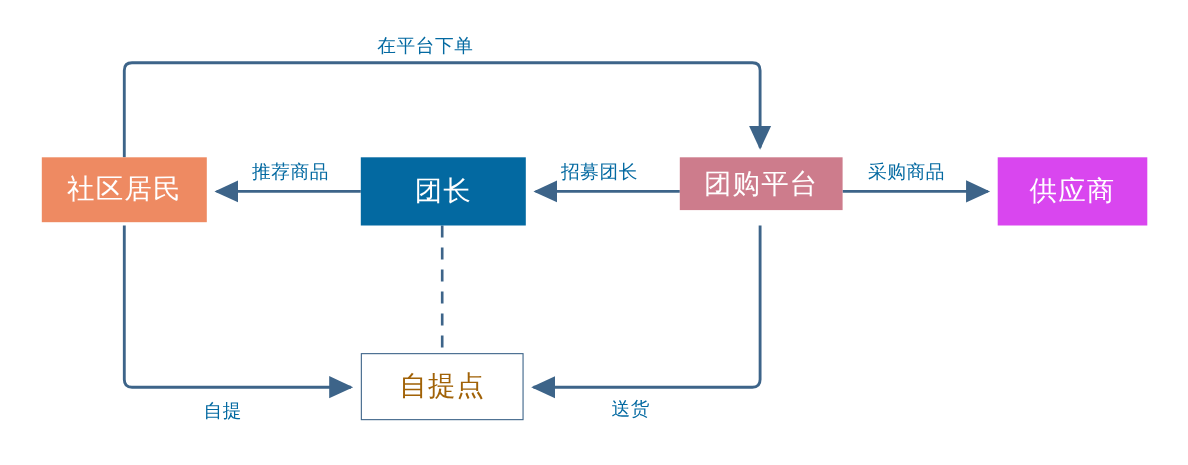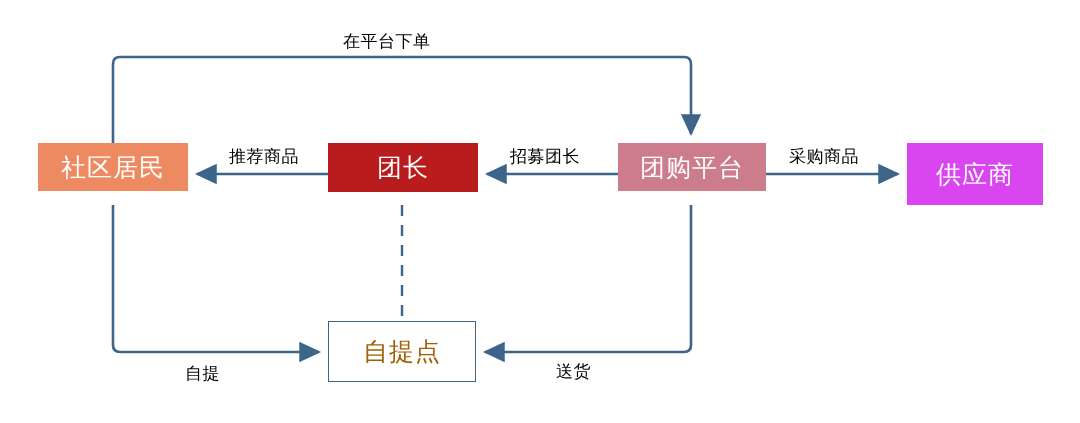--- a/index.html
+++ b/index.html
@@ -36,21 +36,21 @@
     line-height: 1;
     user-select: none;
   }
   .node-box.outline {
     background: #ffffff;
     color: #a16207;
     border: 1.4px solid #3d6489;
   }
   .edge-label {
     position: absolute;
-    color: #000000;
+    color: #0369a1;
     font-size: 17px;
     letter-spacing: 0.5px;
     white-space: nowrap;
     line-height: 1;
     user-select: none;
   }
 </style>
 </head>
 <body>
 
@@ -71,25 +71,25 @@
 
     <path d="M766,174 L898,174" fill="none" stroke="#3d6489" stroke-width="2.6" marker-end="url(#arrowhead)"></path>
 
     <path d="M113,205 L113,345 Q113,352 120,352 L319,352" fill="none" stroke="#3d6489" stroke-width="2.6" marker-end="url(#arrowhead)"></path>
 
     <path d="M691,205 L691,345 Q691,352 684,352 L485,352" fill="none" stroke="#3d6489" stroke-width="2.6" marker-end="url(#arrowhead)"></path>
 
     <path d="M402,205 L402,321" fill="none" stroke="#3d6489" stroke-width="2.4" stroke-dasharray="11 9"></path>
   </svg>
 
-  <div class="node-box" style="left:38px; top:143px; width:150px; height:48px; background:#ee8a62;">
+  <div class="node-box" style="left:38px; top:143px; width:150px; height:59px; background:#ee8a62;">
     <span>社区居民</span>
   </div>
 
-  <div class="node-box" style="left:328px; top:143px; width:150px; height:49px; background:#b91c1c;">
+  <div class="node-box" style="left:328px; top:143px; width:150px; height:62px; background:#0369a1;">
     <span>团长</span>
   </div>
 
   <div class="node-box" style="left:618px; top:143px; width:148px; height:48px; background:#cd7c8c;">
     <span>团购平台</span>
   </div>
 
   <div class="node-box" style="left:907px; top:143px; width:136px; height:62px; background:#d946ef;">
     <span>供应商</span>
   </div>

